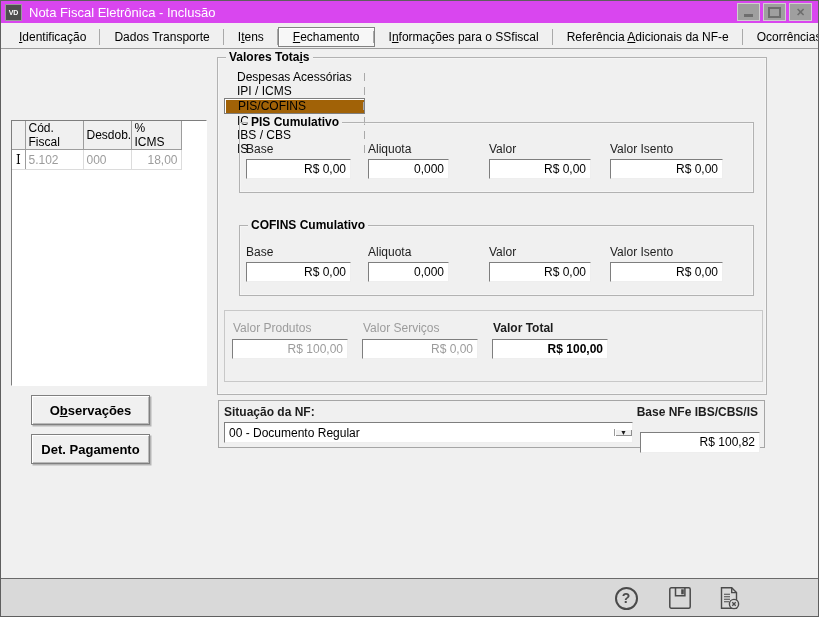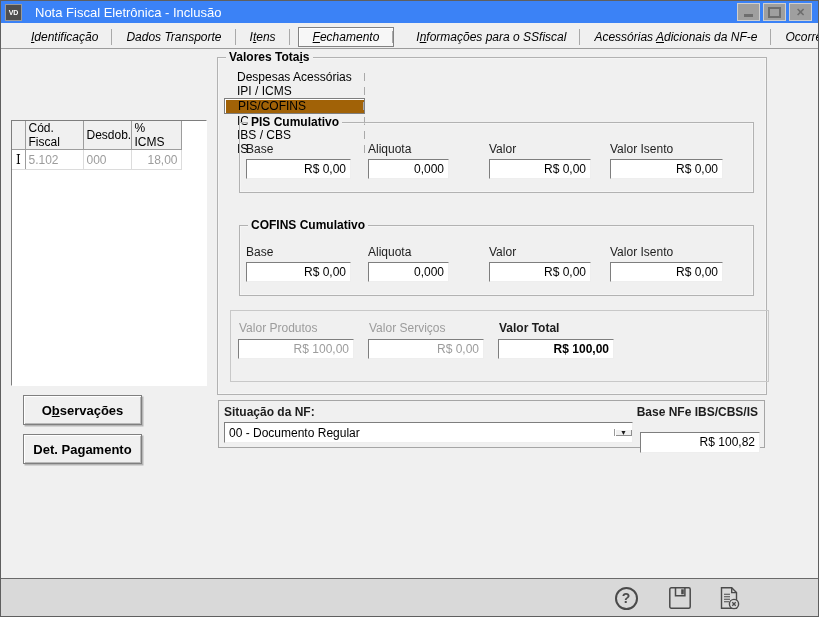--- a/index.html
+++ b/index.html
@@ -2,37 +2,37 @@
 <html><head>
 <meta charset="utf-8">
 <style>
   html,body{margin:0;padding:0;background:#c8c8c8;}
   .window{
     position:relative;width:819px;height:617px;box-sizing:border-box;
     background:#f0f0f0;border:1px solid #5f5f5f;overflow:hidden;
     font-family:"Liberation Sans",sans-serif;font-size:12px;color:#000;
   }
   
-  .titlebar{position:absolute;top:0;left:0;right:0;height:22px;background:#3b82f6;
-    display:flex;align-items:center;gap:13px;padding-left:4px;}
+  .titlebar{position:absolute;top:0;left:0;right:0;height:22px;background:#d946ef;
+    display:flex;align-items:center;gap:7px;padding-left:4px;}
   .app-icon{width:15px;height:15px;background:#4f4f4f;border:1px solid #9a9a9a;color:#fff;
     font-size:7px;font-weight:bold;display:flex;align-items:center;justify-content:center;}
   .title-text{color:#fff;font-size:13px;white-space:nowrap;}
   .win-controls{margin-left:auto;display:flex;gap:3px;padding-right:6px;}
   .win-btn{width:21px;height:16px;background:#9f9f9f;border:1px solid #cfcfcf;
     display:flex;align-items:center;justify-content:center;cursor:default;}
   .g-min{width:9px;height:3px;background:#6e6e6e;margin-top:7px;}
   .g-max{width:9px;height:7px;border:2px solid #6e6e6e;}
   .g-close{color:#6e6e6e;font-weight:bold;font-size:11px;line-height:1;}
   
   .tabbar{position:absolute;top:25px;left:0;right:0;height:22px;display:flex;
-    align-items:stretch;padding-left:16px;border-bottom:1px solid #9c9c9c;background:#f0f0f0;font-style:italic;}
+    align-items:stretch;padding-left:4px;border-bottom:1px solid #9c9c9c;background:#f0f0f0;}
   .tab{display:flex;align-items:center;padding:0 14px;position:relative;white-space:nowrap;}
   .tab::after{content:"";position:absolute;right:0;top:3px;bottom:3px;width:1px;background:#a9a9a9;}
-  .tab.active{border:1px solid #828282;background:#f7f7f7;box-shadow:inset 1px 1px 0 #ffffff;margin:1px 8px;}
+  .tab.active{border:1px solid #828282;background:#f7f7f7;box-shadow:inset 1px 1px 0 #ffffff;margin:1px 0;}
   .u{text-decoration:underline;text-underline-offset:1px;}
   
   .gb{position:absolute;border:1px solid #b2b2b2;box-shadow:inset 0 0 0 0.5px #fafafa;}
   .gb > .legend{position:absolute;top:-8px;left:8px;background:#f0f0f0;padding:0 3px;
     font-weight:bold;white-space:nowrap;}
   
   .radio{position:absolute;display:flex;align-items:center;gap:6px;}
   .radio .circle{width:11px;height:11px;border-radius:50%;background:#fff;
     border:1px solid #6e6e6e;position:relative;box-sizing:border-box;}
   .radio.checked .circle::after{content:"";position:absolute;left:2px;top:2px;right:2px;bottom:2px;
@@ -43,21 +43,21 @@
   .flabel.gray{color:#9c9c9c;}
   .inp{position:absolute;height:20px;box-sizing:border-box;background:#fff;
     border:1px solid;border-color:#7e7e7e #eeeeee #eeeeee #7e7e7e;
     text-align:right;padding:0 4px;line-height:18px;}
   .inp.gray{color:#9c9c9c;}
   .inp.bold{font-weight:bold;}
   
   .btn{position:absolute;background:#f0f0f0;border:1px solid #7f7f7f;
     box-shadow:inset 1px 1px 0 #ffffff,inset -1px -1px 0 #b9b9b9,1.5px 1.5px 0 #b5b5b5;
     font-weight:bold;font-size:13px;display:flex;align-items:center;justify-content:center;
-    cursor:default;white-space:nowrap;}
+    cursor:default;white-space:nowrap;margin-left:8px;}
   
   .grid{position:absolute;background:#fff;border:1px solid;border-color:#7e7e7e #ffffff #ffffff #7e7e7e;
     box-sizing:border-box;overflow:hidden;}
   .grid table{border-collapse:collapse;table-layout:fixed;width:100%;}
   .grid th{font-weight:normal;text-align:left;background:#f0f0f0;height:19px;
     padding:0 3px;border-right:1px solid #9d9d9d;border-bottom:1px solid #9d9d9d;overflow:hidden;}
   .grid th.filler{background:#fff;border:none;}
   .grid td{height:19px;padding:0 3px;color:#9c9c9c;border-right:1px solid #dcdcdc;
     border-bottom:1px solid #dcdcdc;overflow:hidden;}
   .grid td.ind{color:#000;text-align:center;font-family:"DejaVu Serif",serif;
@@ -119,21 +119,21 @@
     <div class="tab">
         <span><span>I</span><span class="u">t</span><span>ens</span></span>
       </div>
     <div class="tab active">
         <span><span></span><span class="u">F</span><span>echamento</span></span>
       </div>
     <div class="tab">
         <span><span>I</span><span class="u">n</span><span>formações para o SSfiscal</span></span>
       </div>
     <div class="tab">
-        <span><span>Acessórias </span><span class="u">A</span><span>dicionais da NF-e</span></span>
+        <span><span>Referência </span><span class="u">A</span><span>dicionais da NF-e</span></span>
       </div>
     <div class="tab">
         <span><span>Ocorrências</span><span class="u"></span><span></span></span>
       </div>
   </div>
 
 
   <div class="grid" style="left:10px;top:119px;width:196px;height:266px;">
     <table>
       <colgroup>
@@ -198,21 +198,21 @@
       <span class="flabel" style="left:6px;top:19px;">Base</span>
       <div class="inp" style="left:6px;top:36px;width:105px;">R$ 0,00</div>
       <span class="flabel" style="left:128px;top:19px;">Aliquota</span>
       <div class="inp" style="left:128px;top:36px;width:81px;">0,000</div>
       <span class="flabel" style="left:249px;top:19px;">Valor</span>
       <div class="inp" style="left:249px;top:36px;width:102px;">R$ 0,00</div>
       <span class="flabel" style="left:370px;top:19px;">Valor Isento</span>
       <div class="inp" style="left:370px;top:36px;width:113px;">R$ 0,00</div>
     </div>
 
-    <div class="panel" style="left:12px;top:252px;width:539px;height:72px;">
+    <div class="panel" style="left:6px;top:252px;width:539px;height:72px;">
       <span class="flabel gray" style="left:8px;top:10px;">Valor Produtos</span>
       <div class="inp gray" style="left:7px;top:28px;width:116px;">R$ 100,00</div>
       <span class="flabel gray" style="left:138px;top:10px;">Valor Serviços</span>
       <div class="inp gray" style="left:137px;top:28px;width:116px;">R$ 0,00</div>
       <span class="flabel bold" style="left:268px;top:10px;">Valor Total</span>
       <div class="inp bold" style="left:267px;top:28px;width:116px;">R$ 100,00</div>
     </div>
   </div>
 
   <div class="panel dark" style="left:217px;top:399px;width:547px;height:48px;">

